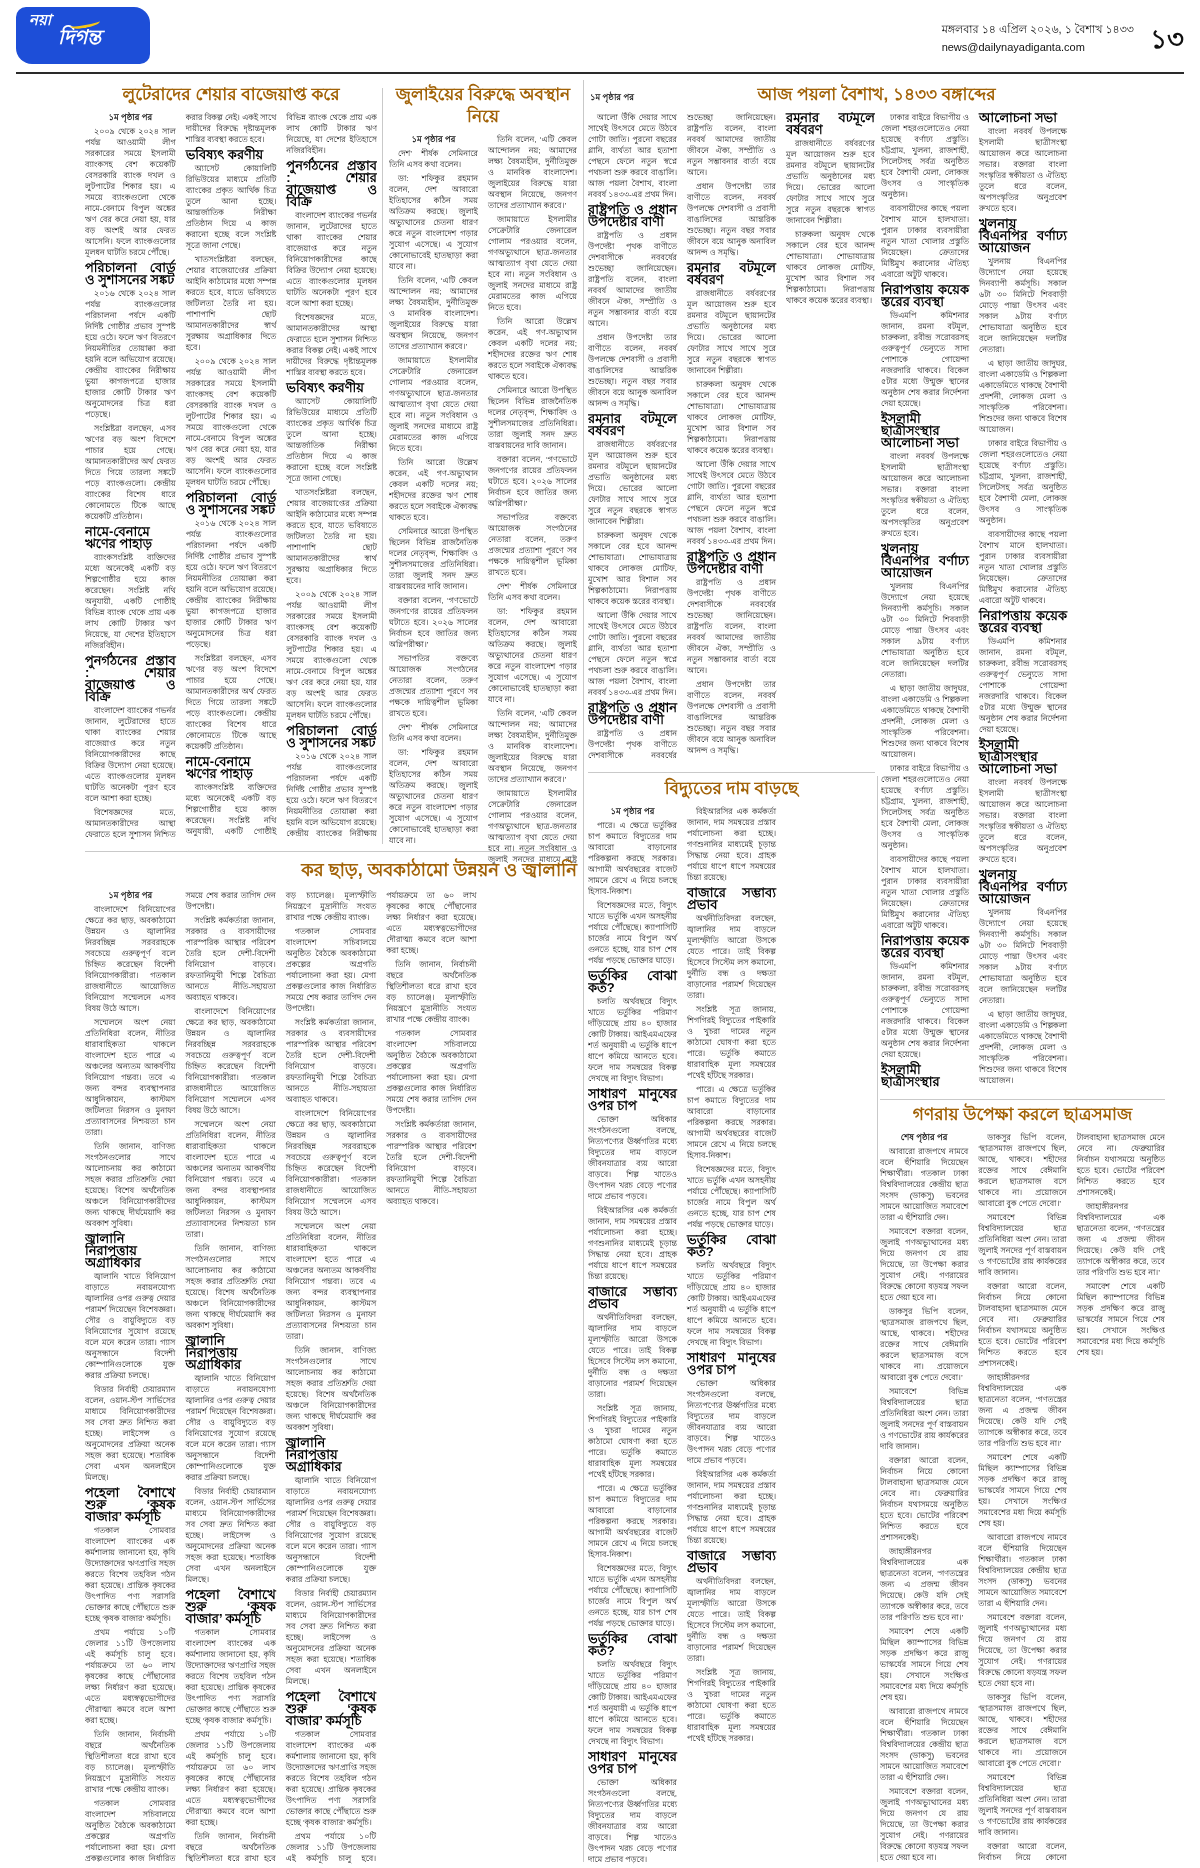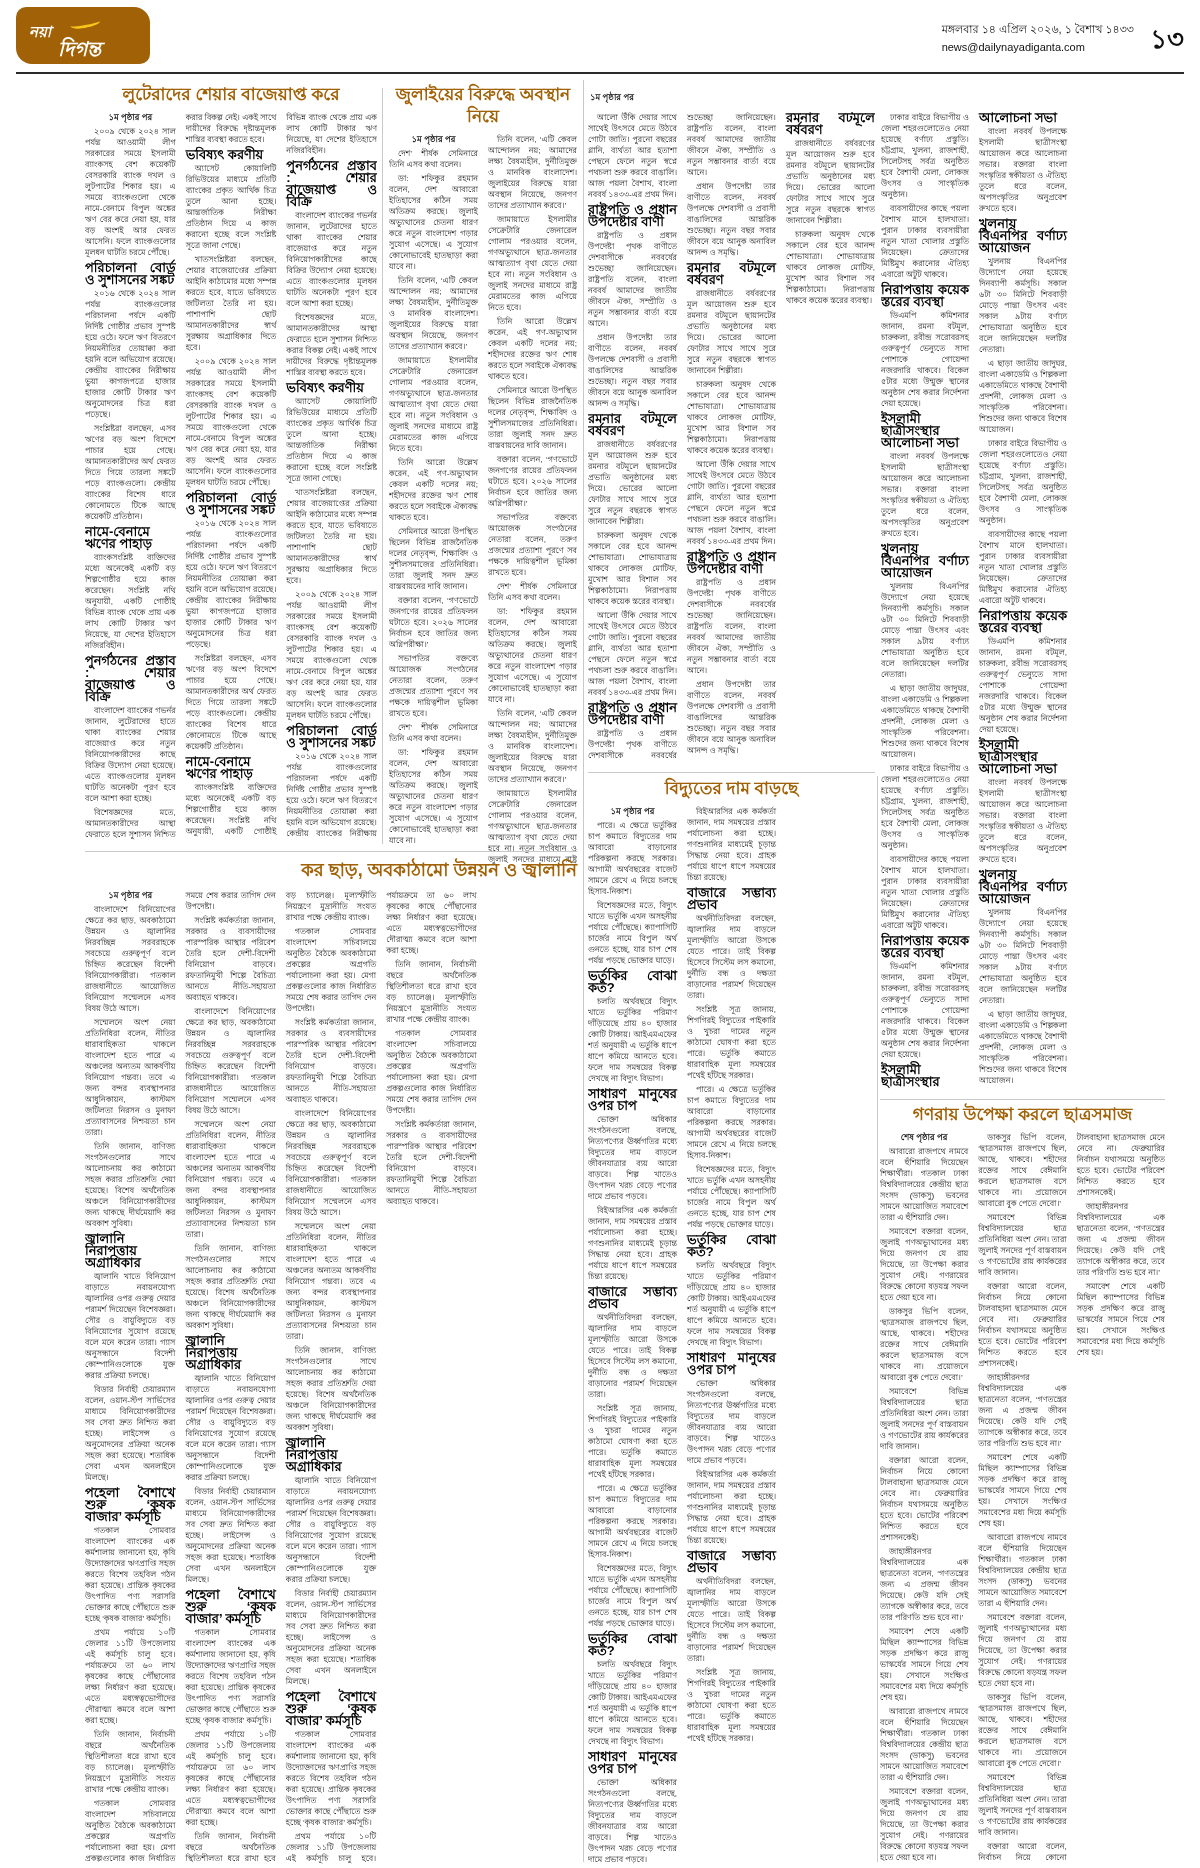--- a/index.html
+++ b/index.html
@@ -5,21 +5,21 @@
   * { margin:0; padding:0; box-sizing:border-box; }
   html,body { background:#e9e9e9; }
   .page {
     position:relative; width:1200px; height:1868px; margin:0 auto;
     background:#ffffff; color:#1c1c1c; overflow:hidden;
     font-family:"Liberation Sans","DejaVu Sans",sans-serif;
   }
   
   .logo-box {
     position:absolute; left:16px; top:7px; width:134px; height:57px;
-    background:#a16207; border-radius:10px 16px 10px 16px; color:#fff; padding:17px 10px 4px;
+    background:#1d4ed8; border-radius:10px 16px 10px 16px; color:#fff; padding:5px 10px 4px;
   }
   .logo-line1 { display:block; font-size:15px; font-weight:bold; font-style:italic; line-height:1.05; margin-left:3px; }
   .logo-line2 { display:block; font-size:20px; font-weight:bold; font-style:italic; line-height:1.05; margin-left:32px; margin-top:-1px; }
   .logo-accent { position:absolute; left:54px; top:12px; width:30px; height:9px;
     border-bottom:3px solid #f5c518; border-radius:50%; transform:rotate(-10deg); }
   .dateline { position:absolute; right:66px; top:21px; font-size:11px; line-height:1.6; color:#111; }
   .page-number { position:absolute; right:16px; top:19px; font-size:26px; font-weight:bold; color:#111; }
   .masthead-rule { position:absolute; left:16px; right:16px; top:72px; border-top:2px solid #2a2a2a; }
   
   .article { position:absolute; }
@@ -124,20 +124,21 @@
         <p>সভাপতির বক্তব্যে আয়োজক সংগঠনের নেতারা বলেন, তরুণ প্রজন্মের প্রত্যাশা পূরণে সব পক্ষকে দায়িত্বশীল ভূমিকা রাখতে হবে।</p>
         <p>দেশ’ শীর্ষক সেমিনারে তিনি এসব কথা বলেন।</p>
         <p>ডা: শফিকুর রহমান বলেন, দেশ আবারো ইতিহাসের কঠিন সময় অতিক্রম করছে। জুলাই অভ্যুত্থানের চেতনা ধারণ করে নতুন বাংলাদেশ গড়ার সুযোগ এসেছে। এ সুযোগ কোনোভাবেই হাতছাড়া করা যাবে না।</p>
         <p>তিনি বলেন, ‘এটি কেবল আন্দোলন নয়; আমাদের লক্ষ্য বৈষম্যহীন, দুর্নীতিমুক্ত ও মানবিক বাংলাদেশ। জুলাইয়ের বিরুদ্ধে যারা অবস্থান নিয়েছে, জনগণ তাদের প্রত্যাখ্যান করবে।’</p>
         <p>জামায়াতে ইসলামীর সেক্রেটারি জেনারেল গোলাম পরওয়ার বলেন, গণঅভ্যুত্থানে ছাত্র-জনতার আত্মত্যাগ বৃথা যেতে দেয়া হবে না। নতুন সংবিধান ও জুলাই সনদের মাধ্যমে রাষ্ট্র মেরামতের কাজ এগিয়ে নিতে হবে।</p>
       </div>
   </section>
 
   <section class="article art-c">
     <span class="marker-inline">১ম পৃষ্ঠার পর</span>
+    <h2 class="headline">আজ পয়লা বৈশাখ, ১৪৩৩ বঙ্গাব্দের</h2>
     <div class="body cols-3 c-left">
         <p>আলো উঁকি দেয়ার সাথে সাথেই উৎসবে মেতে উঠবে গোটা জাতি। পুরনো বছরের গ্লানি, ব্যর্থতা আর হতাশা পেছনে ফেলে নতুন স্বপ্নে পথচলা শুরু করবে বাঙালি। আজ পয়লা বৈশাখ, বাংলা নববর্ষ ১৪৩৩-এর প্রথম দিন।</p>
         <h4>রাষ্ট্রপতি ও প্রধান উপদেষ্টার বাণী</h4>
         <p>রাষ্ট্রপতি ও প্রধান উপদেষ্টা পৃথক বাণীতে দেশবাসীকে নববর্ষের শুভেচ্ছা জানিয়েছেন। রাষ্ট্রপতি বলেন, বাংলা নববর্ষ আমাদের জাতীয় জীবনে ঐক্য, সম্প্রীতি ও নতুন সম্ভাবনার বার্তা বয়ে আনে।</p>
         <p>প্রধান উপদেষ্টা তার বাণীতে বলেন, নববর্ষ উপলক্ষে দেশবাসী ও প্রবাসী বাঙালিদের আন্তরিক শুভেচ্ছা। নতুন বছর সবার জীবনে বয়ে আনুক অনাবিল আনন্দ ও সমৃদ্ধি।</p>
         <h4>রমনার বটমূলে বর্ষবরণ</h4>
         <p>রাজধানীতে বর্ষবরণের মূল আয়োজন শুরু হবে রমনার বটমূলে ছায়ানটের প্রভাতি অনুষ্ঠানের মধ্য দিয়ে। ভোরের আলো ফোটার সাথে সাথে সুরে সুরে নতুন বছরকে স্বাগত জানাবেন শিল্পীরা।</p>
         <p>চারুকলা অনুষদ থেকে সকালে বের হবে আনন্দ শোভাযাত্রা। শোভাযাত্রায় থাকবে লোকজ মোটিফ, মুখোশ আর বিশাল সব শিল্পকাঠামো। নিরাপত্তায় থাকবে কয়েক স্তরের ব্যবস্থা।</p>
         <p>আলো উঁকি দেয়ার সাথে সাথেই উৎসবে মেতে উঠবে গোটা জাতি। পুরনো বছরের গ্লানি, ব্যর্থতা আর হতাশা পেছনে ফেলে নতুন স্বপ্নে পথচলা শুরু করবে বাঙালি। আজ পয়লা বৈশাখ, বাংলা নববর্ষ ১৪৩৩-এর প্রথম দিন।</p>
         <h4>রাষ্ট্রপতি ও প্রধান উপদেষ্টার বাণী</h4>

